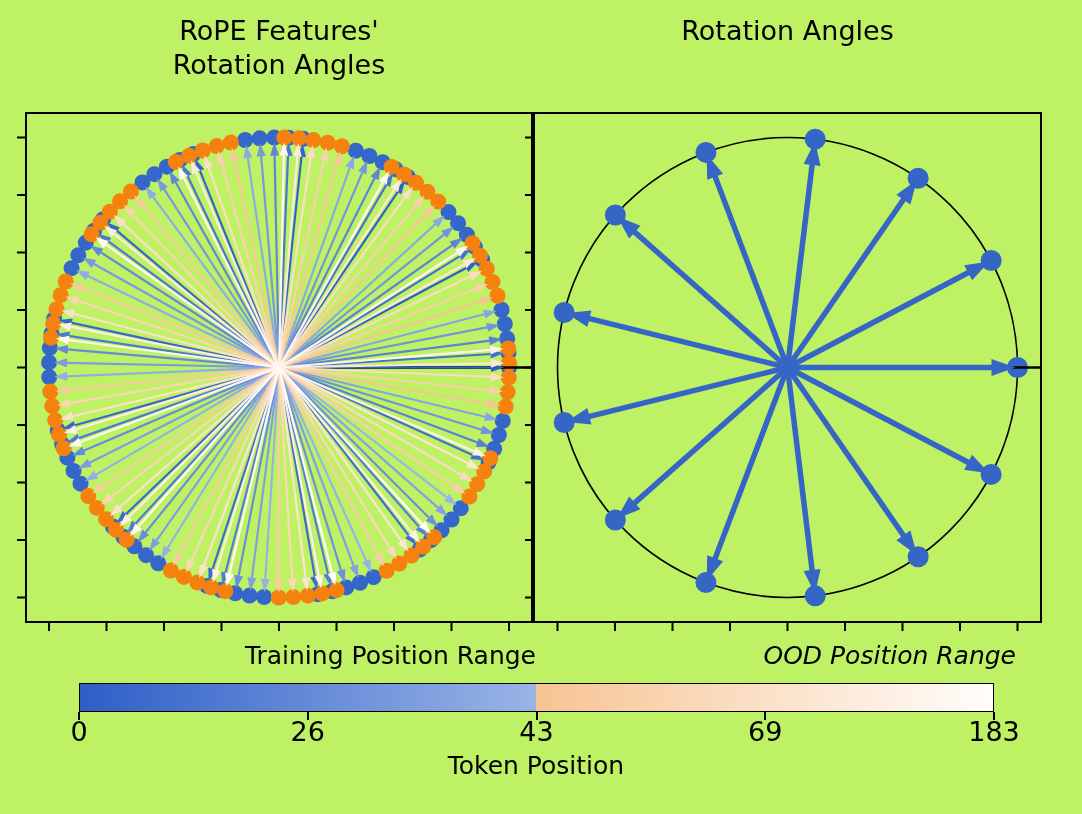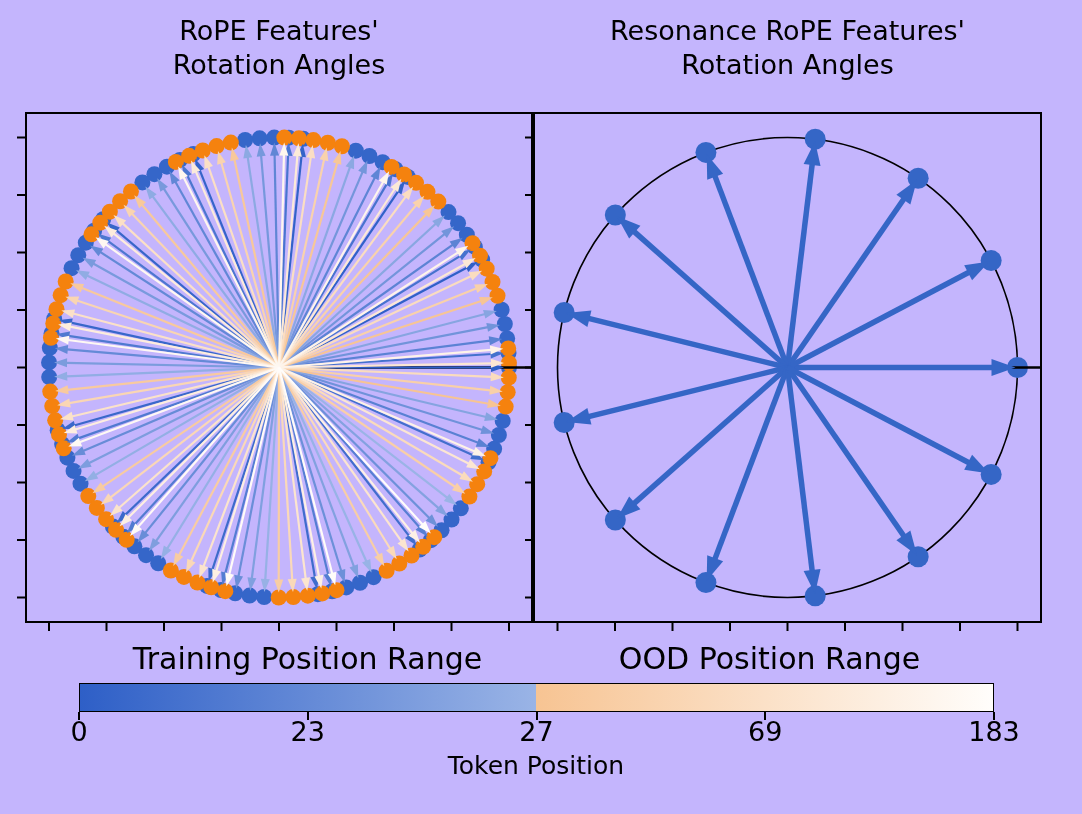--- a/index.html
+++ b/index.html
@@ -1,26 +1,26 @@
 <!DOCTYPE html>
 <html><head>
 <meta charset="utf-8">
 <style>
   html,body{margin:0;padding:0;background:#fff;}
   .figure{
-    position:relative;width:1082px;height:814px;background:#c4b5fd;
+    position:relative;width:1082px;height:814px;background:#bef264;
     font-family:"DejaVu Sans","Liberation Sans",sans-serif;color:#000;
     overflow:hidden;
   }
   .panel-title{
     position:absolute;top:14px;text-align:center;font-size:27px;line-height:34px;color:#000;
   }
   .panel-svg{position:absolute;top:112px;overflow:visible;}
   .range-label{
-    position:absolute;top:641px;text-align:center;font-size:30px;color:#000;white-space:nowrap;
+    position:absolute;top:641px;text-align:right;font-size:25px;color:#000;white-space:nowrap;
   }
   .colorbar{
     position:absolute;left:79px;top:683px;width:915px;height:29px;
     border:1.6px solid #000;box-sizing:border-box;
   }
   .cbar-tick{
     position:absolute;top:712px;width:2px;height:8px;background:#000;
   }
   .cbar-ticklabel{
     position:absolute;top:716px;width:100px;text-align:center;font-size:27px;color:#000;
@@ -32,21 +32,20 @@
 </head>
 <body>
 
 <div class="figure">
 
   <div class="panel-title" style="left:25px;width:508px;">
     <div>RoPE Features'</div>
     <div>Rotation Angles</div>
   </div>
   <div class="panel-title" style="left:533px;width:509px;">
-    <div>Resonance RoPE Features'</div>
     <div>Rotation Angles</div>
   </div>
 
   <svg id="left-panel" class="panel-svg" style="left:25px;" width="508" height="511" viewBox="0 0 508 511">
       <circle cx="254" cy="255.5" r="230" fill="none" stroke="#000000" stroke-width="1.6"></circle>
       <circle cx="484" cy="255.5" r="8" fill="#3566c9"></circle>
       <circle cx="457.1306376687055" cy="147.62069688626522" r="8" fill="#3566c9"></circle>
       <circle cx="382.8004866060429" cy="64.94702928044768" r="8" fill="#3566c9"></circle>
       <circle cx="278.3765360384689" cy="26.79542092304922" r="8" fill="#3566c9"></circle>
       <circle cx="168.2570899995951" cy="42.07986649647495" r="8" fill="#3566c9"></circle>
@@ -507,30 +506,30 @@
       <line x1="-8" y1="370.5" x2="0" y2="370.5" stroke="#000" stroke-width="2"></line>
       <line x1="369.5" y1="511" x2="369.5" y2="519" stroke="#000" stroke-width="2"></line>
       <line x1="-8" y1="428" x2="0" y2="428" stroke="#000" stroke-width="2"></line>
       <line x1="427" y1="511" x2="427" y2="519" stroke="#000" stroke-width="2"></line>
       <line x1="-8" y1="485.5" x2="0" y2="485.5" stroke="#000" stroke-width="2"></line>
       <line x1="484.5" y1="511" x2="484.5" y2="519" stroke="#000" stroke-width="2"></line>
       <rect x="1" y="1" width="507" height="509" fill="none" stroke="#000" stroke-width="2"></rect>
     </svg>
 
   <div class="range-label" style="left:79px;width:457px;">Training Position Range</div>
-  <div class="range-label" style="left:541px;width:457px;">OOD Position Range</div>
+  <div class="range-label" style="left:559px;width:457px;font-style:italic;">OOD Position Range</div>
 
   <div class="colorbar" id="colorbar" style="background: linear-gradient(to right, rgb(46, 95, 199) 0%, rgb(154, 180, 230) 50%, rgb(247, 196, 147) 50%, rgb(255, 253, 251) 100%);"></div>
   <div id="cbar-ticks">
       <div class="cbar-tick" style="left: 78px;"></div>
       <div class="cbar-ticklabel" style="left: 29px;">0</div>
       <div class="cbar-tick" style="left: 306.75px;"></div>
-      <div class="cbar-ticklabel" style="left: 257.75px;">23</div>
+      <div class="cbar-ticklabel" style="left: 257.75px;">26</div>
       <div class="cbar-tick" style="left: 535.5px;"></div>
-      <div class="cbar-ticklabel" style="left: 486.5px;">27</div>
+      <div class="cbar-ticklabel" style="left: 486.5px;">43</div>
       <div class="cbar-tick" style="left: 764.25px;"></div>
       <div class="cbar-ticklabel" style="left: 715.25px;">69</div>
       <div class="cbar-tick" style="left: 993px;"></div>
       <div class="cbar-ticklabel" style="left: 944px;">183</div>
     </div>
 
   <div class="axis-label" style="left:386px;">Token Position</div>
 </div>
 
 </body></html>

